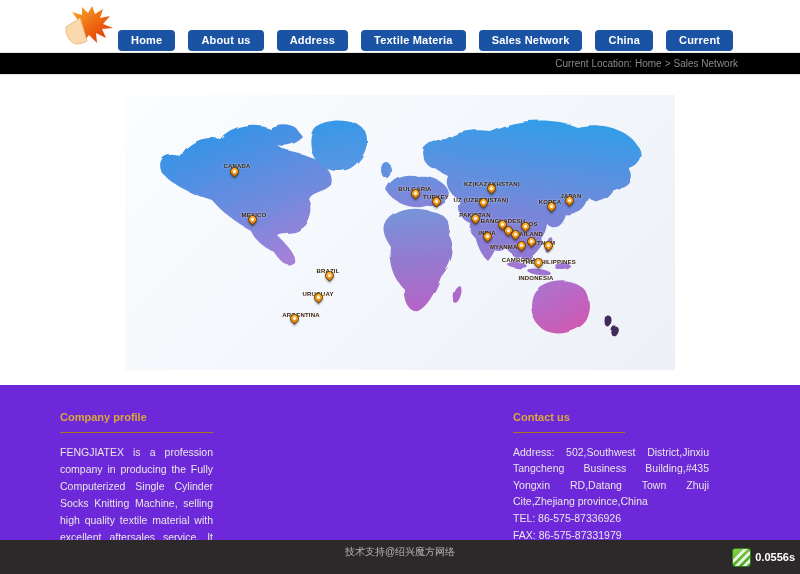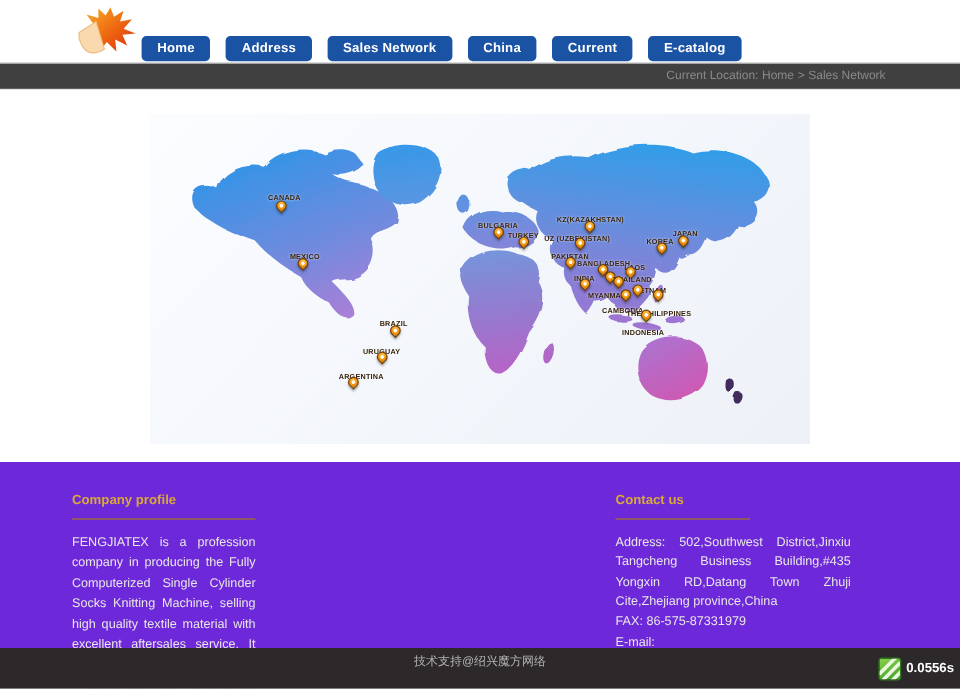--- a/index.html
+++ b/index.html
@@ -8,21 +8,21 @@
 
   
   .header { position:relative; height:52px; background:#fff; }
   .logo { position:absolute; left:62px; top:5px; width:52px; height:45px; }
   .nav { position:absolute; left:118px; top:30px; display:flex; gap:13px; }
   .nav a { display:inline-block; background:#1a53a3; color:#fff; font-size:11px;
     font-weight:bold; text-decoration:none; padding:5px 13px; border-radius:4px;
     line-height:1; letter-spacing:.2px; }
 
   
-  .crumbbar { height:23px; background:#404040; border-top:1px solid #e6e6e6;
+  .crumbbar { height:23px; background:#000000; border-top:1px solid #e6e6e6;
     border-bottom:1px solid #e2e2e2; display:flex; align-items:center;
     justify-content:flex-end; padding-right:62px; font-size:10px; color:#8a8a8a; }
   .crumbbar span { margin-left:3px; }
 
   
   .content { position:relative; height:310px; background:#fff; }
   .map-panel { position:absolute; left:125px; top:20px; width:550px; height:275px;
     background:linear-gradient(135deg,#fbfdff 0%,#f3f6fb 55%,#edf0f6 100%); }
   .map-panel svg { position:absolute; left:0; top:0; }
   .pin { position:absolute; width:9px; height:9px; margin:-11px 0 0 -4px;
@@ -74,25 +74,26 @@
             <stop offset=".5" stop-color="#ef6c12"></stop>
             <stop offset="1" stop-color="#d92c0a"></stop>
         </linearGradient>
       </defs>
       <path fill="url(#leafg)" d="M30,1 L33,9 L41,4 L38,13 L48,11 L41,19 L51,23 L40,24 L44,33 L34,28 L35,38 L27,30 L21,38 L21,27 L12,30 L17,21 L7,20 L16,15 L10,7 L20,10 L20,2 L26,8 Z"></path>
       <path fill="#f9d9ad" stroke="#eebd80" stroke-width="1" d="M4,22 L18,13 L25,36 Q13,43 7,34 Q3,28 4,22 Z"></path>
     </svg>
   </div>
   <div class="nav">
     <a href="#">Home</a>
+    <a href="#">About us</a>
     <a href="#">Address</a>
+    <a href="#">Textile Materia</a>
     <a href="#">Sales Network</a>
     <a href="#">China</a>
     <a href="#">Current</a>
-    <a href="#">E-catalog</a>
   </div>
 </div>
 
 <div class="crumbbar">
   <span>Current Location:</span>
     <span>Home</span>
   <span>&gt;</span>
   <span>Sales Network</span>
 </div>
 
@@ -217,20 +218,21 @@
 </div>
 
 <div class="footer">
   <div class="fcol fcol-company">
     <h4>Company profile</h4>
     <div class="fbody">FENGJIATEX is a profession company in producing the Fully Computerized Single Cylinder Socks Knitting Machine, selling high quality textile material with excellent aftersales service. It founded in Oct. of 2006, located in socks town well known in the world of Datang Town.</div>
   </div>
   <div class="fcol fcol-contact">
     <h4>Contact us</h4>
     <div class="cline addr">Address: 502,Southwest District,Jinxiu Tangcheng Business Building,#435 Yongxin RD,Datang Town Zhuji Cite,Zhejiang province,China</div>
+    <div class="cline">TEL: 86-575-87336926</div>
     <div class="cline">FAX: 86-575-87331979</div>
     <div class="cline">E-mail: park@fengjiatex.net/maggie@fengjiatex.net</div>
   </div>
 </div>
 
 <div class="copy">
   <div>技术支持@绍兴魔方网络</div>
   <div class="perf">
     <span class="perf-icon">
         <i></i>

